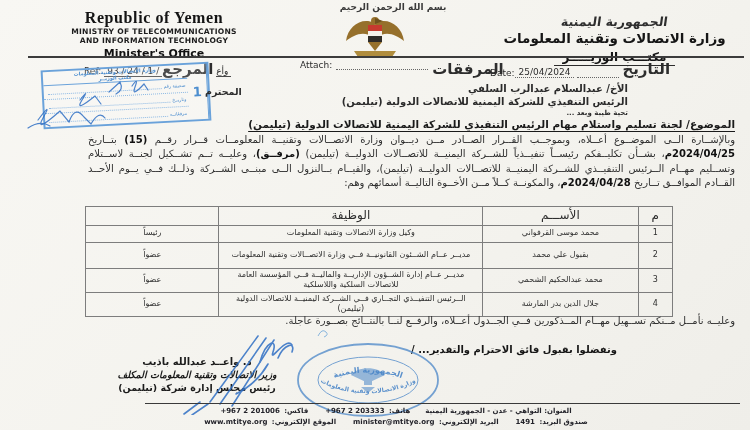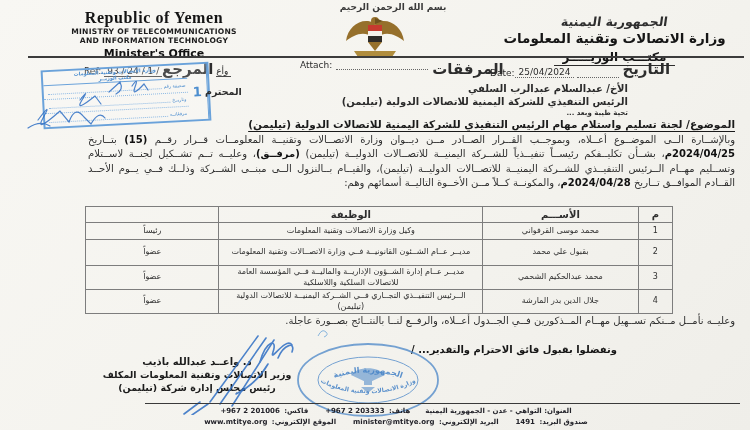--- a/index.html
+++ b/index.html
@@ -52,33 +52,33 @@
   #subject{right:15px;top:118px;left:90px;text-align:right;direction:rtl;font-size:10.5px;font-weight:bold;
            text-decoration:underline;text-underline-offset:2.5px;color:#1a1a1a;}
 
   
   #body-p{left:88px;right:15px;top:133px;direction:rtl;text-align:justify;font-size:10px;line-height:14.3px;color:#303030;margin:0;}
   #body-p b{color:#111;}
 
   
   #committee-table{left:85px;top:206px;width:588px;border-collapse:collapse;direction:rtl;font-size:8px;color:#2e2e2e;}
   #committee-table th,#committee-table td{border:1px solid #7d7d7d;text-align:center;vertical-align:middle;padding:1px 4px;line-height:1.3;}
-  #committee-table th{font-size:10px;font-weight:bold;height:12px;}
+  #committee-table th{font-size:12px;font-weight:normal;height:12px;}
   .c-num{width:26px;}
   .c-name{width:150px;}
   .c-pos{width:262px;}
   .c-role{width:128px;}
   .r1{height:17px;} .r2{height:26px;} .r3{height:24px;} .r4{height:24px;}
 
   
   #close-p{left:96px;right:15px;top:314px;direction:rtl;text-align:justify;font-size:10px;line-height:13.5px;color:#303030;margin:0;}
   #salute{right:133px;top:344px;direction:rtl;font-size:10px;font-weight:bold;color:#161616;}
   #sig-block{left:72px;top:356px;width:250px;text-align:center;direction:rtl;font-weight:bold;color:#1b1b1b;}
   #sig-name{font-size:10px;}
-  #sig-t1{font-size:9.5px;margin-top:2px;}
+  #sig-t1{font-size:9.5px;margin-top:2px;font-style:italic;}
   #sig-t2{font-size:9.5px;margin-top:2px;}
   #sig-ink{left:140px;top:330px;width:200px;height:85px;pointer-events:none;}
   #seal{left:293px;top:341px;pointer-events:none;}
   #pen-mark{left:315px;top:326px;width:20px;height:14px;}
 
   
   #footer-rule{left:145px;right:10px;top:403px;height:1.4px;background:#3a3a3a;}
   #footer-text{left:55px;right:15px;top:406px;text-align:center;direction:rtl;font-size:7px;font-weight:bold;color:#23232a;line-height:1.55;}
   #footer-text bdi{margin:0 2px;}
   .fgap{display:inline-block;width:10px;}

